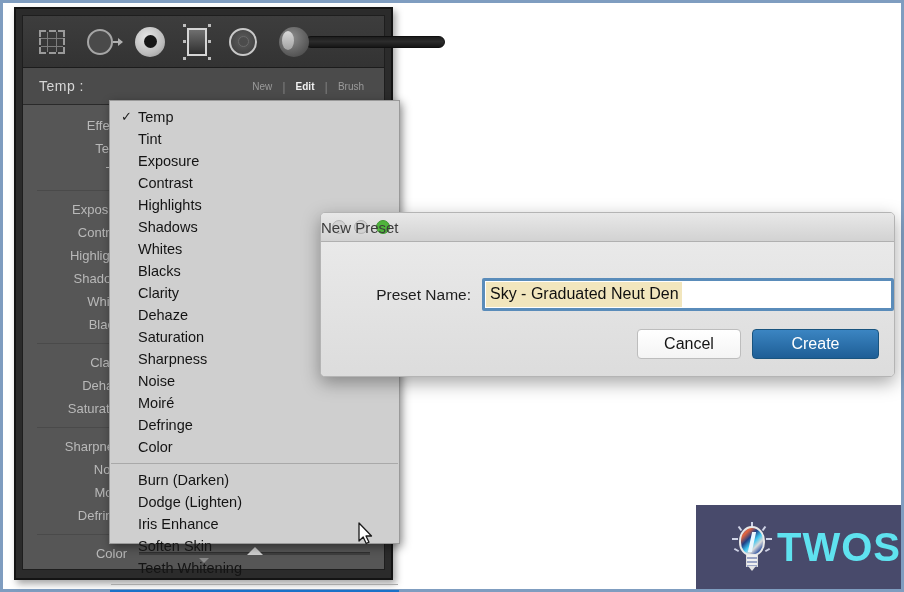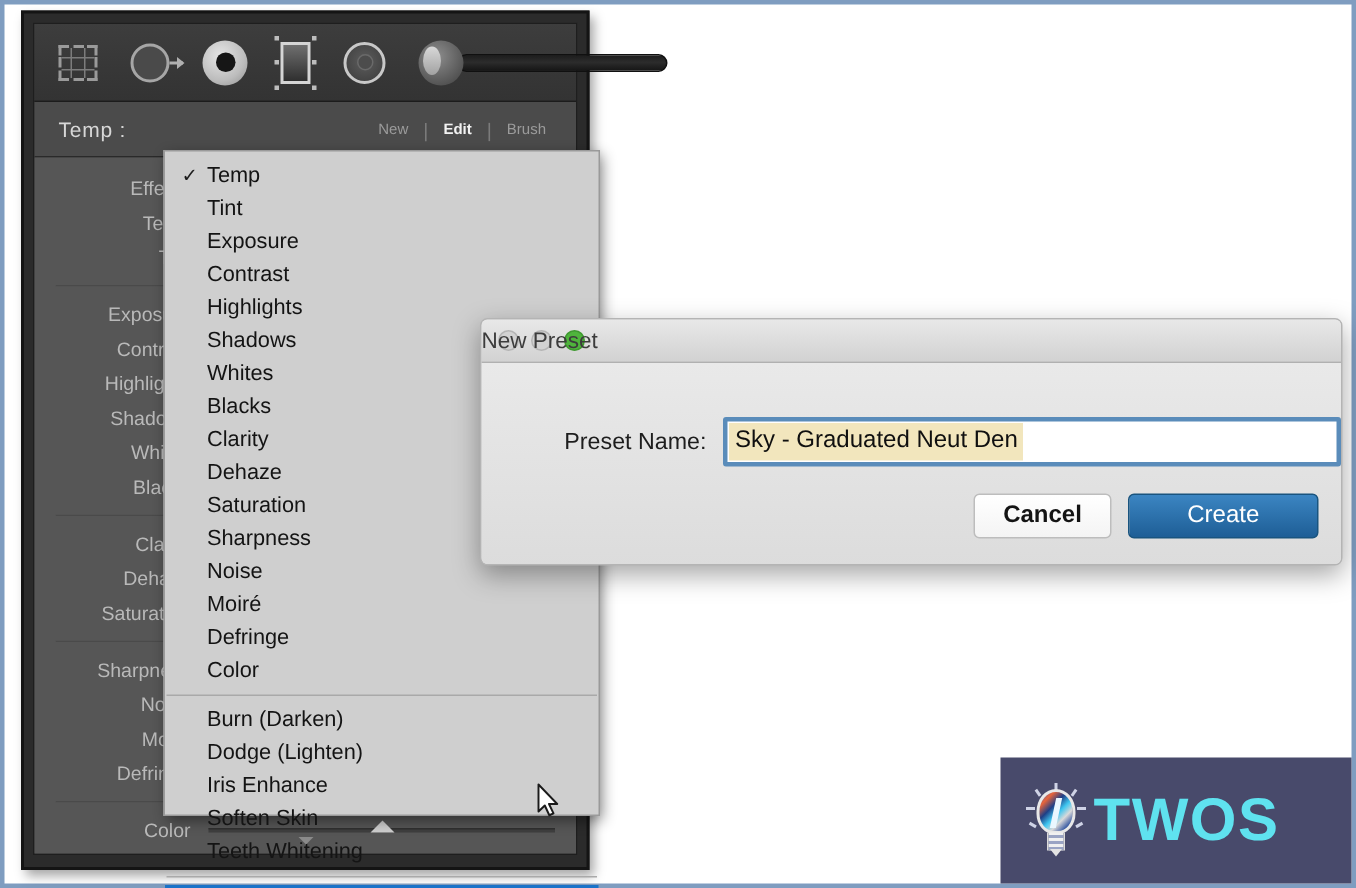--- a/index.html
+++ b/index.html
@@ -262,48 +262,47 @@
   #dialog-buttons {
     position: absolute; right: 15px; bottom: 19px;
     display: flex; gap: 11px;
   }
   .dlg-btn {
     height: 30px; border-radius: 4px;
     font-size: 16px;
     display: flex; align-items: center; justify-content: center;
   }
   #cancel-button {
-    width: 92px;
+    width: 104px;
     background: linear-gradient(#ffffff, #f4f4f4);
     border: 1px solid #bdbdbd;
     color: #141414;
-    font-weight: bold;
   }
   #create-button {
     width: 127px;
     background: linear-gradient(#3b85c2, #1e5e96);
     border: 1px solid #19547f;
     color: #ffffff;
   }
 
   
   #cursor {
     position: absolute; left: 355px; top: 519px;
     width: 16px; height: 24px;
     pointer-events: none;
   }
 
   
   #twos-logo {
     position: absolute;
     right: 0; bottom: 0;
-    width: 234px; height: 84px;
+    width: 205px; height: 84px;
     background: #484a6b;
     display: flex; align-items: center;
-    padding-left: 20px;
+    padding-left: 39px;
     gap: 8px;
   }
   .bulb {
     position: relative;
     width: 34px; height: 46px;
   }
   .bulb-glass {
     position: absolute; left: 4px; top: 2px;
     width: 26px; height: 30px; border-radius: 50% 50% 45% 45%;
     background:

